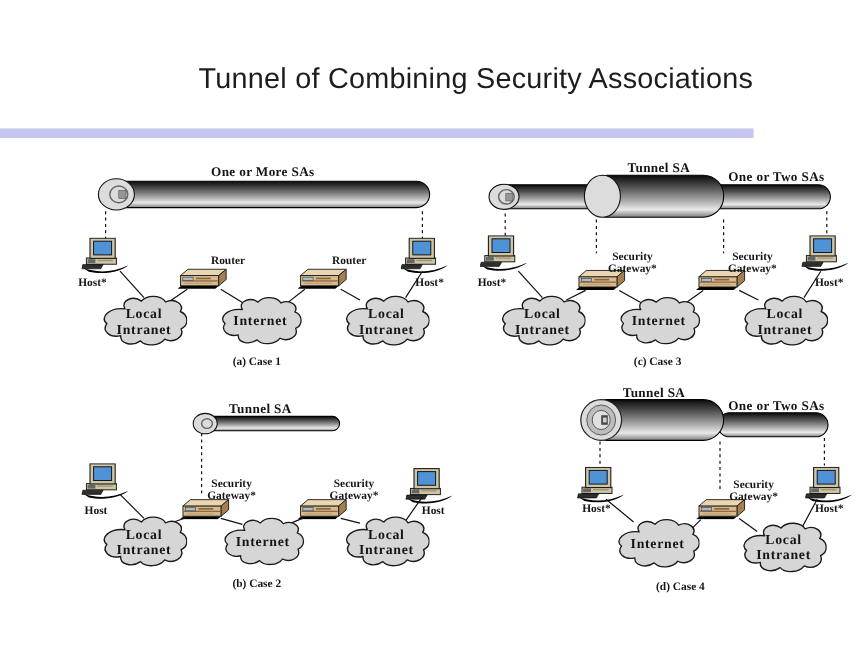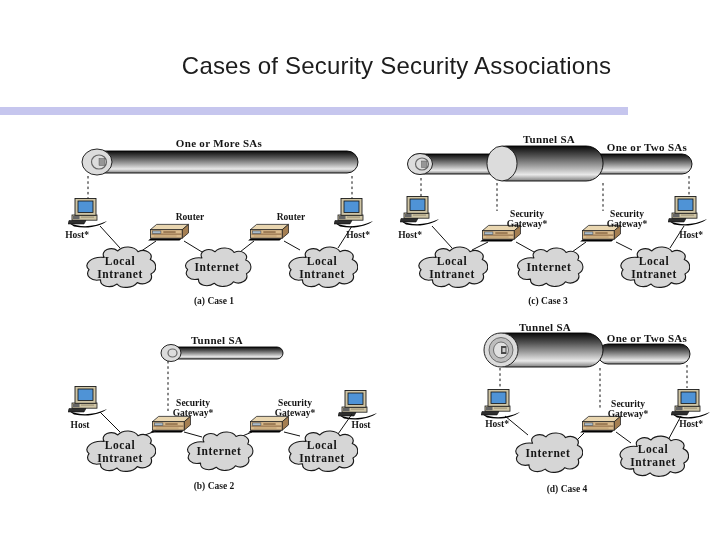--- a/index.html
+++ b/index.html
@@ -19,21 +19,21 @@
   .dash{stroke:#111;stroke-width:1;stroke-dasharray:2.5 2.8;fill:none;}
   .link{stroke:#111;stroke-width:1;fill:none;}
   .cap-outer{fill:#dcdcdc;stroke:#111;stroke-width:0.9;}
   .cap-inner{fill:none;stroke:#666;stroke-width:1.2;}
   .cap-notch{fill:#969696;stroke:#444;stroke-width:0.4;}
 </style>
 </head>
 <body>
 
 <div class="slide">
-  <div class="title">Cases of Security Security Associations</div>
+  <div class="title">Tunnel of Combining Security Associations</div>
 
   <svg width="720" height="540" viewBox="0 0 720 540">
     <defs>
       <linearGradient id="tubeGrad" x1="0" y1="0" x2="0" y2="1">
         <stop offset="0" stop-color="#0a0a0a"></stop>
         <stop offset="0.3" stop-color="#555555"></stop>
         <stop offset="0.55" stop-color="#9a9a9a"></stop>
         <stop offset="0.82" stop-color="#e9e9e9"></stop>
         <stop offset="1" stop-color="#7d7d7d"></stop>
       </linearGradient>

